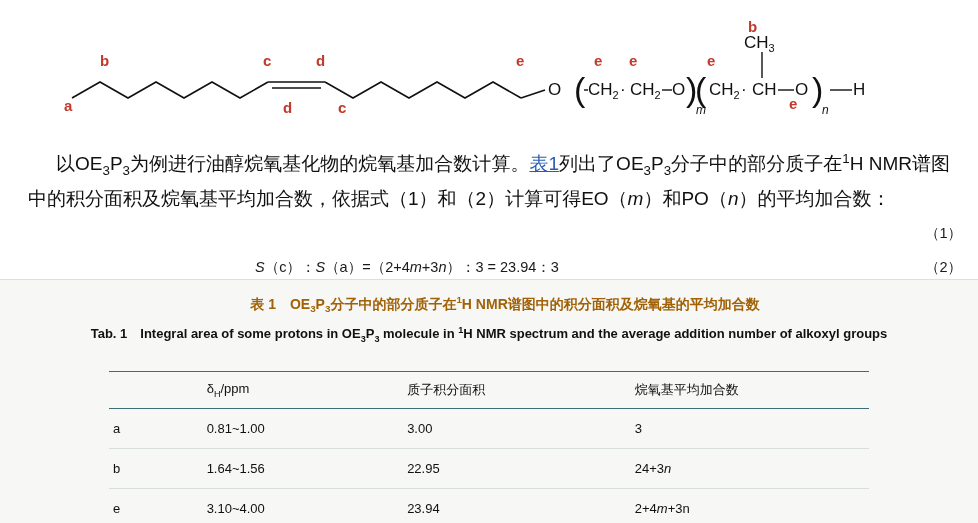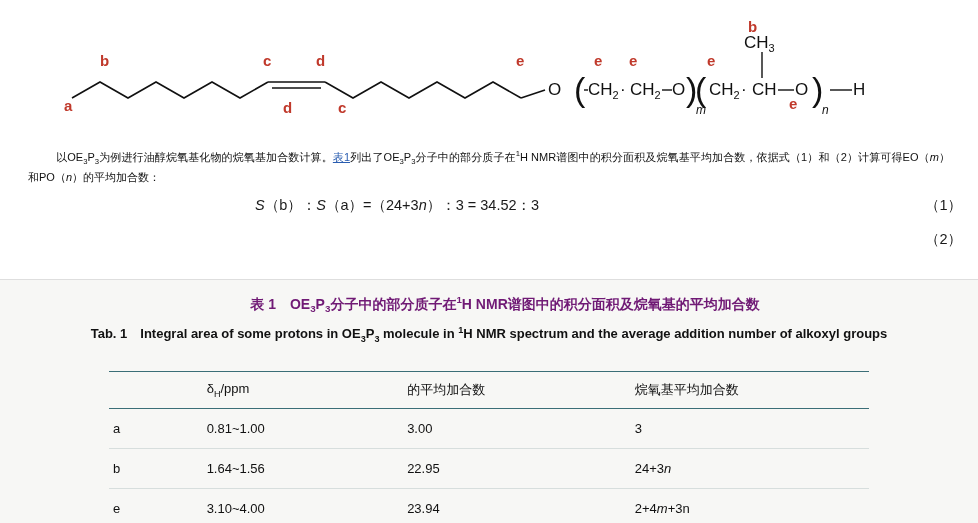--- a/index.html
+++ b/index.html
@@ -27,21 +27,21 @@
     height: 135px;
     margin: 6px 0 0 0;
   }
   .struct-svg {
     display: block;
   }
 
   
   .para {
     margin: 6px 28px 0 28px;
-    font-size: 11px;
+    font-size: 19px;
     line-height: 1.75;
     text-align: justify;
     color: #111;
   }
   .para .indent { display: inline-block; width: 28px; }
   .link { color: #2a5db0; }
   sup { font-size: 0.7em; vertical-align: super; }
   sub { font-size: 0.7em; vertical-align: sub; }
 
   
@@ -73,21 +73,21 @@
     background: #f7f7f5;
     border-top: 1px solid #dedede;
     padding-bottom: 4px;
   }
   .tbl-title {
     text-align: center;
     font-weight: bold;
     font-size: 14px;
     padding: 12px 60px 0 92px;
     line-height: 1.6;
-    color: #701a75;
+    color: #a16207;
   }
   .tbl-title-en {
     text-align: center;
     font-weight: bold;
     font-size: 13px;
     padding: 6px 70px 0 70px;
     line-height: 1.7;
     color: #111;
   }
   table.data {
@@ -175,39 +175,39 @@
       <text x="853" y="89" class="txt-black" font-size="17" font-family="Liberation Sans, sans-serif">H</text>
 
       <line x1="762" y1="72" x2="762" y2="46" stroke="#111" stroke-width="1.4"></line>
       <text x="744" y="42" class="txt-black" font-size="17" font-family="Liberation Sans, sans-serif">CH<tspan font-size="11" dy="4">3</tspan></text>
     </svg>
   </div>
 
   <p class="para"><span class="indent"></span><span>以OE</span><sub>3</sub><span>P</span><sub>3</sub><span>为例进行油醇烷氧基化物的烷氧基加合数计算。</span><a class="link" href="#">表1</a><span>列出了OE</span><sub>3</sub><span>P</span><sub>3</sub><span>分子中的部分质子在</span><sup>1</sup><span>H NMR谱图中的积分面积及烷氧基平均加合数，依据式（1）和（2）计算可得EO（</span><span class="it">m</span><span>）和PO（</span><span class="it">n</span><span>）的平均加合数：</span></p>
 
   <div class="eq-row">
-    <span class="eq-body"><span class="it">S</span><span>（b）</span><span>：</span><span class="it">S</span><span>（a）=（24+3</span><span class="it">n</span><span>）：3 = 34.52：3</span></span>
     <span class="eq-num">（1）</span>
   </div>
 
   <div class="eq-row">
+    <span class="eq-body"><span class="it">S</span><span>（c）</span><span>：</span><span class="it">S</span><span>（a）=（2+4</span><span class="it">m</span><span>+3</span><span class="it">n</span><span>）：3 = 23.94：3</span></span>
     <span class="eq-num">（2）</span>
   </div>
 
   <div class="table-wrap">
     <div class="tbl-title"><span>表 1　OE</span><sub>3</sub><span>P</span><sub>3</sub><span>分子中的部分质子在</span><sup>1</sup><span>H NMR谱图中的积分面积及烷氧基的平均加合数</span></div>
 
     <div class="tbl-title-en"><span>Tab. 1　Integral area of some protons in OE</span><sub>3</sub><span>P</span><sub>3</sub><span> molecule in </span><sup>1</sup><span>H NMR spectrum and the average addition number of alkoxyl groups</span></div>
 
     <table class="data">
       <thead>
         <tr>
           <th class="col-a"></th>
           <th class="col-b"><span>δ</span><sub>H</sub><span>/ppm</span></th>
-          <th class="col-c">的平均加合数</th>
+          <th class="col-c">质子积分面积</th>
           <th class="col-d">烷氧基平均加合数</th>
         </tr>
       </thead>
       <tbody>
         <tr>
           <td>a</td>
           <td>0.81~1.00</td>
           <td>3.00</td>
           <td><span>3</span><span class="it"></span><span></span></td>
         </tr>

